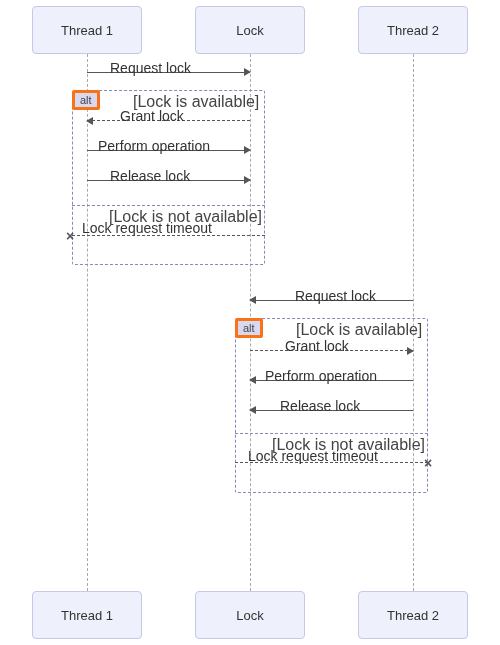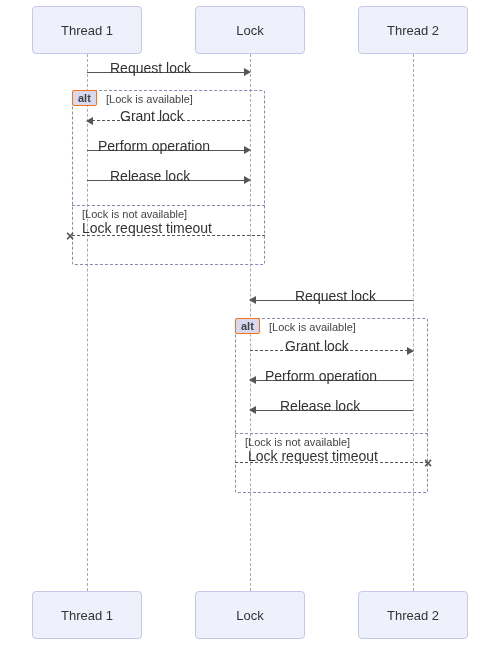--- a/index.html
+++ b/index.html
@@ -79,32 +79,33 @@
 
     
     .alt-box {
       position: absolute;
       border: 1px dashed #8888bb;
       border-radius: 2px;
     }
     .alt-label {
       position: absolute;
       background: #d8d8f0;
-      border: 1px solid #f97316;
+      border: 3px solid #f97316;
       border-radius: 2px;
       padding: 1px 5px;
       font-size: 11px;
-      font-weight: bold;
+      font-weight: normal;
       color: #444;
     }
     .alt-condition {
       position: absolute;
-      font-size: 11px;
+      font-size: 16px;
       color: #444;
       font-style: normal;
+      margin-left: 27px;
     }
     .alt-divider {
       position: absolute;
       width: 100%;
       border-top: 1px dashed #8888bb;
     }
 
     
     .x-marker {
       position: absolute;

